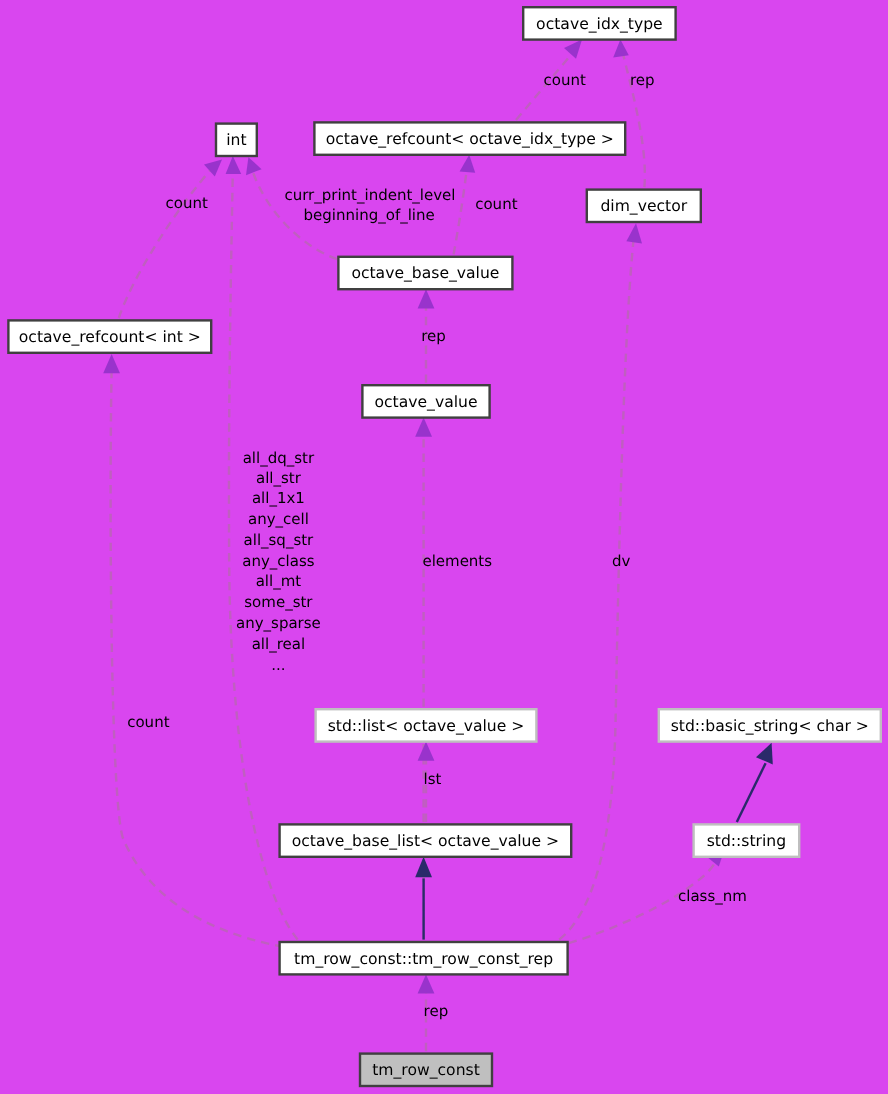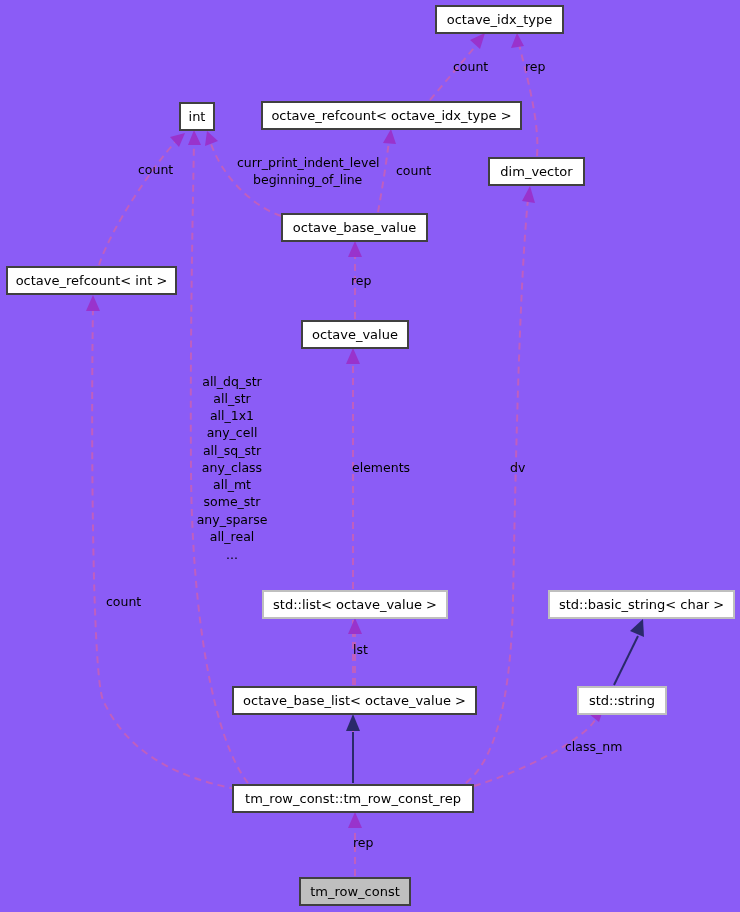--- a/index.html
+++ b/index.html
@@ -1,17 +1,17 @@
 <!DOCTYPE html>
 <html><head>
 <meta charset="utf-8">
 <style>
   html,body{margin:0;padding:0;background:#ffffff;}
   body{width:740px;height:912px;font-family:"DejaVu Sans","Liberation Sans",sans-serif;}
-  #diagram{position:relative;width:740px;height:912px;overflow:hidden;background:#8b5cf6;}
+  #diagram{position:relative;width:740px;height:912px;overflow:hidden;background:#d946ef;}
   svg{position:absolute;left:0;top:0;width:740px;height:912px;}
   .node-label{font-size:13px;fill:#000000;text-anchor:middle;dominant-baseline:middle;
               font-family:"DejaVu Sans","Liberation Sans",sans-serif;}
   .edge-label{font-size:12.5px;fill:#000000;text-anchor:start;dominant-baseline:middle;
               font-family:"DejaVu Sans","Liberation Sans",sans-serif;}
   .edge-label.mid{text-anchor:middle;}
   .edge-dashed{stroke:#bf5fbf;stroke-width:2;fill:none;stroke-dasharray:7,5;}
   .edge-solid{stroke:#2a2a6a;stroke-width:2;fill:none;}
   .box-dark{fill:#ffffff;stroke:#404040;stroke-width:2;}
   .box-light{fill:#ffffff;stroke:#bfbfbf;stroke-width:2;}

